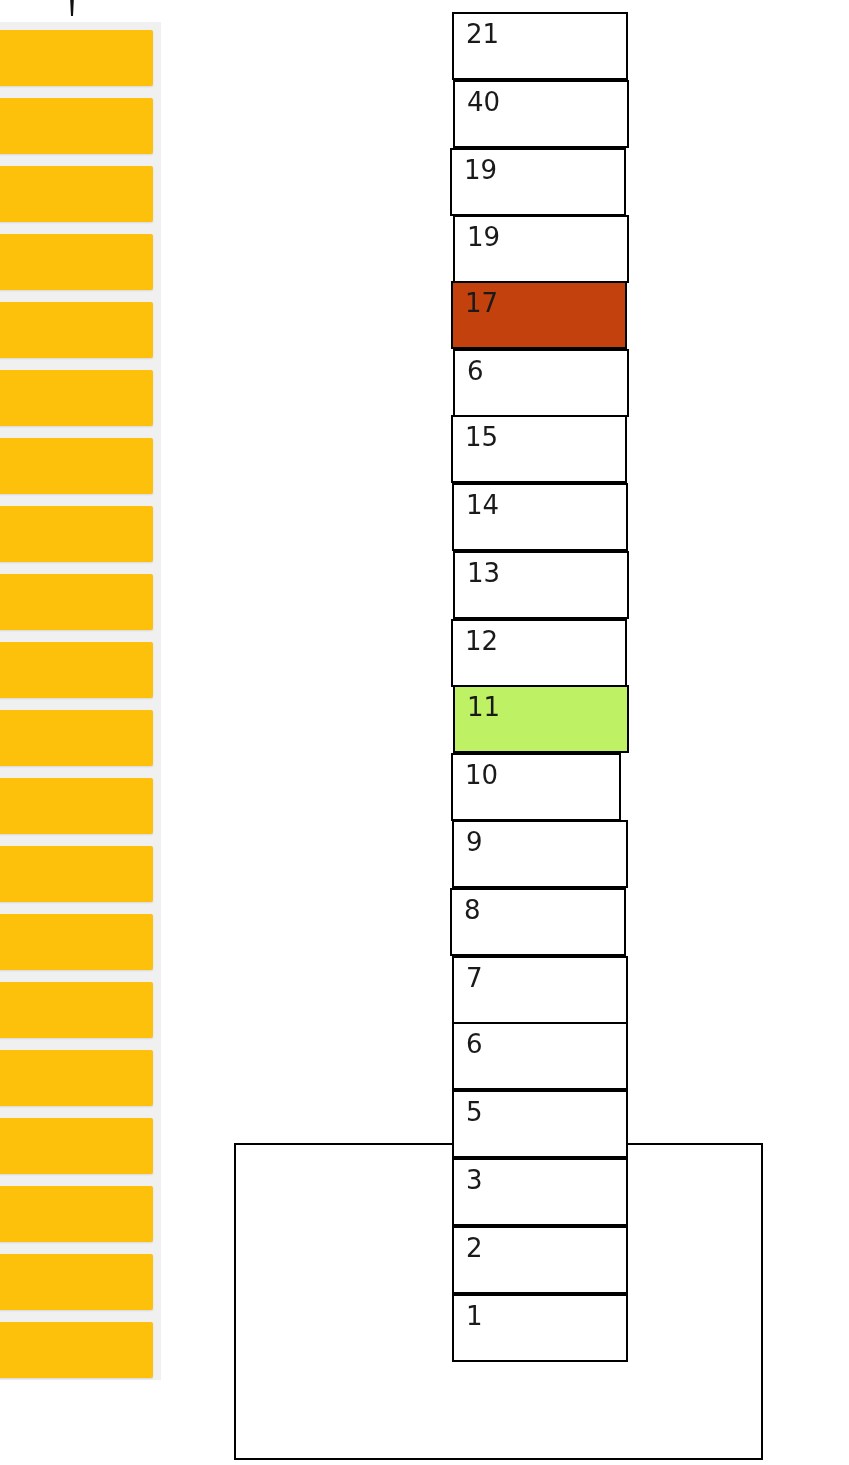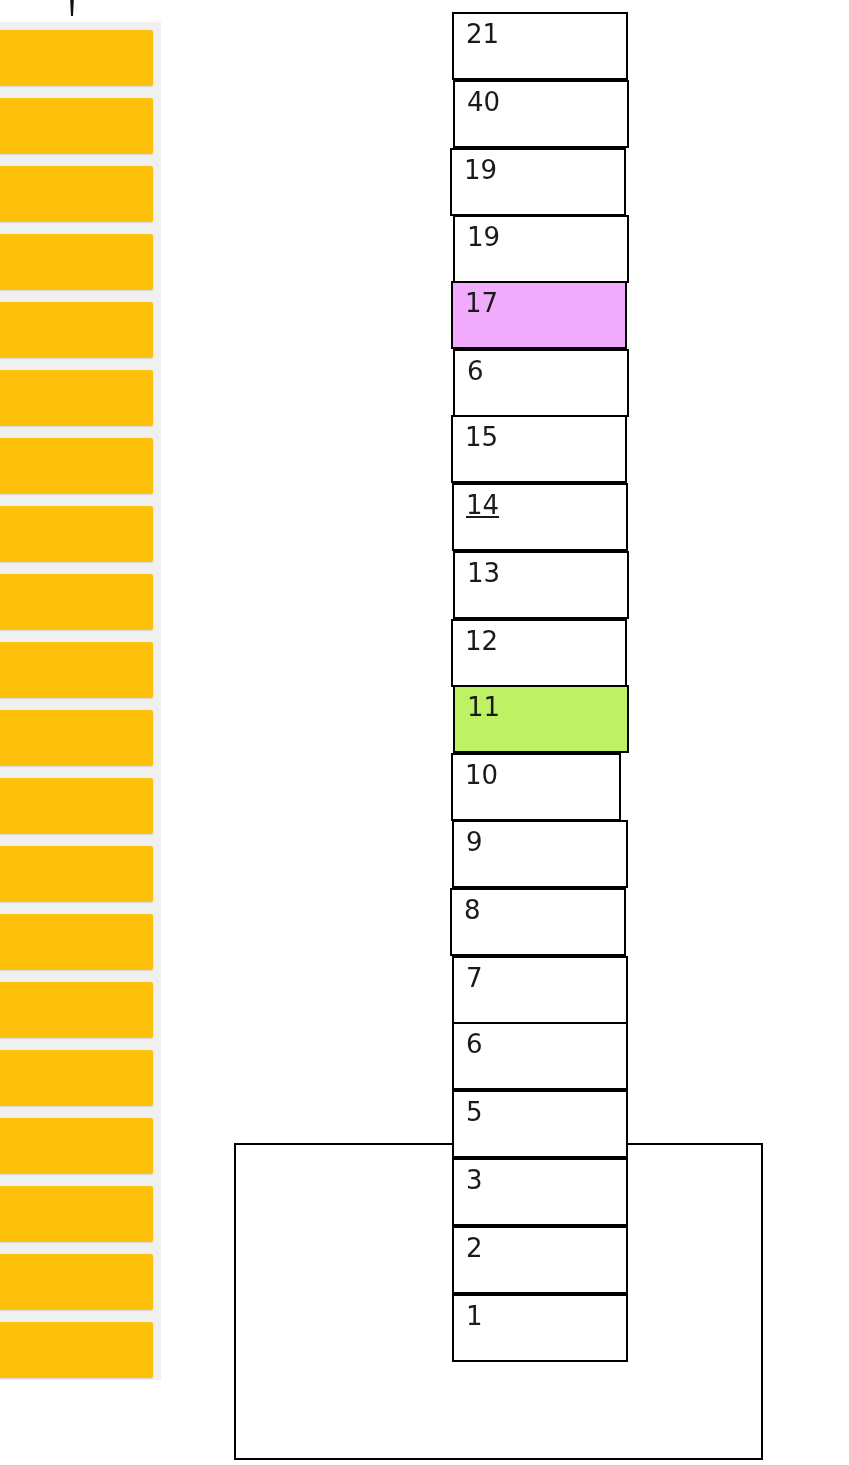--- a/index.html
+++ b/index.html
@@ -115,31 +115,31 @@
       </div>
       <div class="num-box" style="left: 453px; top: 80px; width: 176px; height: 68px; border-color: rgb(0, 0, 0); background: rgb(255, 255, 255); z-index: 11;">
         <span class="num-label" style="color: rgb(26, 26, 26);">40</span>
       </div>
       <div class="num-box" style="left: 450px; top: 148px; width: 176px; height: 68px; border-color: rgb(0, 0, 0); background: rgb(255, 255, 255); z-index: 12;">
         <span class="num-label" style="color: rgb(26, 26, 26);">19</span>
       </div>
       <div class="num-box" style="left: 453px; top: 215px; width: 176px; height: 68px; border-color: rgb(0, 0, 0); background: rgb(255, 255, 255); z-index: 13;">
         <span class="num-label" style="color: rgb(26, 26, 26);">19</span>
       </div>
-      <div class="num-box" style="left: 451px; top: 281px; width: 176px; height: 68px; border-color: rgb(0, 0, 0); background: #f0abfc; z-index: 14;">
+      <div class="num-box" style="left: 451px; top: 281px; width: 176px; height: 68px; border-color: rgb(0, 0, 0); background: #c2410c; z-index: 14;">
         <span class="num-label" style="color: rgb(26, 26, 26);">17</span>
       </div>
       <div class="num-box" style="left: 453px; top: 349px; width: 176px; height: 68px; border-color: rgb(0, 0, 0); background: rgb(255, 255, 255); z-index: 15;">
         <span class="num-label" style="color: rgb(26, 26, 26);">6</span>
       </div>
       <div class="num-box" style="left: 451px; top: 415px; width: 176px; height: 68px; border-color: rgb(0, 0, 0); background: rgb(255, 255, 255); z-index: 16;">
         <span class="num-label" style="color: rgb(26, 26, 26);">15</span>
       </div>
       <div class="num-box" style="left: 452px; top: 483px; width: 176px; height: 68px; border-color: rgb(0, 0, 0); background: rgb(255, 255, 255); z-index: 17;">
-        <span class="num-label" style="color: rgb(26, 26, 26); text-decoration: underline;">14</span>
+        <span class="num-label" style="color: rgb(26, 26, 26);">14</span>
       </div>
       <div class="num-box" style="left: 453px; top: 551px; width: 176px; height: 68px; border-color: rgb(0, 0, 0); background: rgb(255, 255, 255); z-index: 18;">
         <span class="num-label" style="color: rgb(26, 26, 26);">13</span>
       </div>
       <div class="num-box" style="left: 451px; top: 619px; width: 176px; height: 68px; border-color: rgb(0, 0, 0); background: rgb(255, 255, 255); z-index: 19;">
         <span class="num-label" style="color: rgb(26, 26, 26);">12</span>
       </div>
       <div class="num-box" style="left: 453px; top: 685px; width: 176px; height: 68px; border-color: rgb(0, 0, 0); background: #bef264; z-index: 20;">
         <span class="num-label" style="color: rgb(26, 26, 26);">11</span>
       </div>

